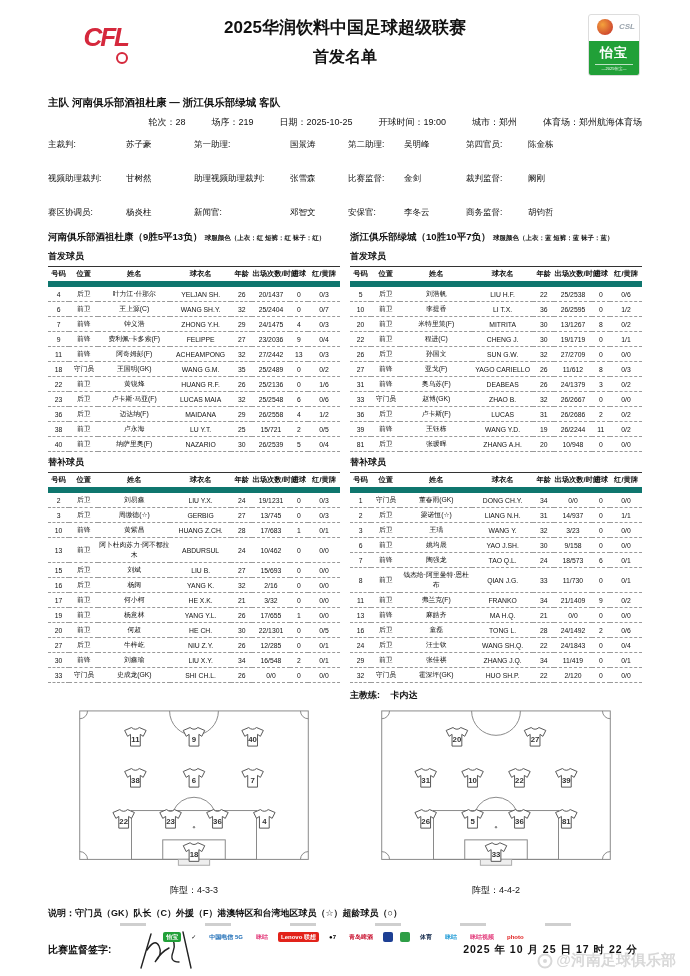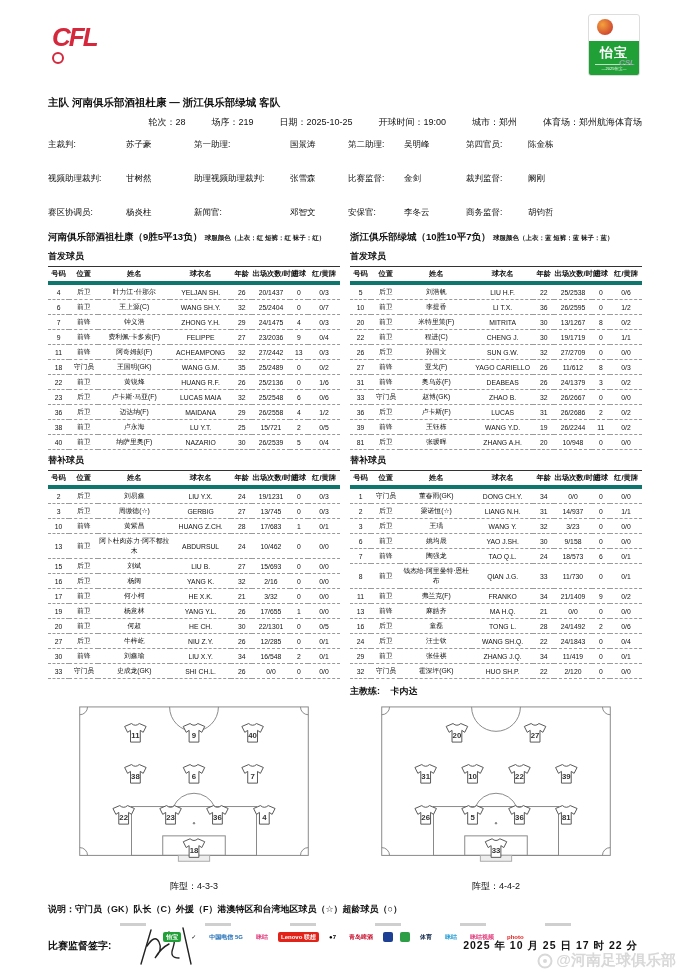--- a/index.html
+++ b/index.html
@@ -2,31 +2,31 @@
 <html><head>
 <meta charset="utf-8">
 <style>
   * { box-sizing: border-box; margin: 0; padding: 0; }
   html,body { width:690px; height:976px; background:#fff; color:#111;
     font-family:"Liberation Sans","DejaVu Sans",sans-serif; overflow:hidden; position:relative; }
   .page { padding:6px 48px 0 48px; }
 
   
   .hdr { position:relative; height:86px; }
-  .cfl-logo { position:absolute; left:4px; top:18px; width:70px; text-align:left; }
+  .cfl-logo { position:absolute; left:10px; top:18px; width:70px; text-align:right; }
   .cfl-text { font-style:italic; font-weight:bold; font-size:26px; color:#d5283c; letter-spacing:-2px; line-height:1;}
   .cfl-ball { width:12px; height:12px; border-radius:50%; border:2px solid #d5283c; display:inline-block; margin-top:-18px; background:#fff;}
   .titles { text-align:center; padding-top:10px; }
   .title-main { font-size:17px; font-weight:bold; }
   .title-sub { font-size:16px; font-weight:bold; margin-top:8px; }
   .csl-badge { position:absolute; right:2px; top:8px; width:52px; border:1px solid #ddd; background:#fff; text-align:center; border-radius:3px; overflow:hidden;}
   .csl-top { height:26px; position:relative; }
   .csl-ball { position:absolute; left:8px; top:4px; width:16px; height:16px; border-radius:50%;
      background:radial-gradient(circle at 35% 35%, #f4a23c, #c22a2a); }
-  .csl-txt { position:absolute; right:4px; top:7px; font-size:8px; font-style:italic; color:#9aa4ad; font-weight:bold;margin-top:36px;}
+  .csl-txt { position:absolute; right:4px; top:7px; font-size:8px; font-style:italic; color:#9aa4ad; font-weight:bold;}
   .csl-green { background:#21a038; color:#fff; padding:3px 0 4px 0; }
   .csl-brand { font-size:13px; font-weight:bold; letter-spacing:1px;}
   .csl-sub { font-size:4px; border-top:1px solid rgba(255,255,255,.7); margin:2px 6px 0 6px; padding-top:1px;}
 
   
   .teams-line { font-size:10.5px; font-weight:bold; margin:4px 0 6px 0; }
   .info-row { display:flex; font-size:9px; margin-bottom:10px;justify-content:flex-end; }
   .info-row span { margin-right:26px; white-space:nowrap; }
   .info-row span:last-child { margin-right:0; }
 
@@ -37,21 +37,21 @@
   .off-name { color:#111; }
 
   
   .cols { display:flex; gap:10px; }
   .col { flex:1; min-width:0; }
   .team-hd { font-size:9px; margin-bottom:6px; white-space:nowrap; }
   .team-name { font-weight:bold; font-size:9.5px; }
   .kit { font-size:6.5px; font-weight:bold; }
   .sec-label { font-weight:bold; font-size:9px; margin:4px 0 3px 0; }
   table { width:100%; border-collapse:collapse; table-layout:fixed; }
-  thead th { font-size:7.3px; font-weight:bold; border-top:1px solid #333; border-bottom:4px solid #0f766e;
+  thead th { font-size:7.3px; font-weight:bold; border-top:1px solid #333; border-bottom:6px solid #0f766e;
     padding:2px 0; text-align:center; white-space:nowrap; }
   tbody td { font-size:6.8px; padding:2px 0; text-align:center; border-bottom:1px dashed #999; word-wrap:break-word; }
   col.c-num{width:8%} col.c-pos{width:11%} col.c-name{width:27%} col.c-jersey{width:23%}
   col.c-age{width:8%} col.c-apps{width:14%} col.c-goal{width:7%} col.c-card{width:12%}
   .coach-line { font-size:9px; font-weight:bold; margin:6px 0 4px 0; }
   .coach-line b { margin-right:8px; }
 
   
   .pitches { display:flex; gap:10px; margin-top:2px; }
   .pitch-wrap { flex:1; text-align:center; }
@@ -78,20 +78,24 @@
 </style>
 </head>
 <body>
 
 <div class="page">
 
   <div class="hdr">
     <div class="cfl-logo">
       <div class="cfl-text">CFL</div>
       <span class="cfl-ball"></span>
+    </div>
+    <div class="titles">
+      <div class="title-main">2025华润饮料中国足球超级联赛</div>
+      <div class="title-sub">首发名单</div>
     </div>
     <div class="csl-badge">
       <div class="csl-top">
         <span class="csl-ball"></span>
         <span class="csl-txt">CSL</span>
       </div>
       <div class="csl-green">
         <div class="csl-brand">怡宝</div>
         <div class="csl-sub">—2025怡宝—</div>
       </div>

